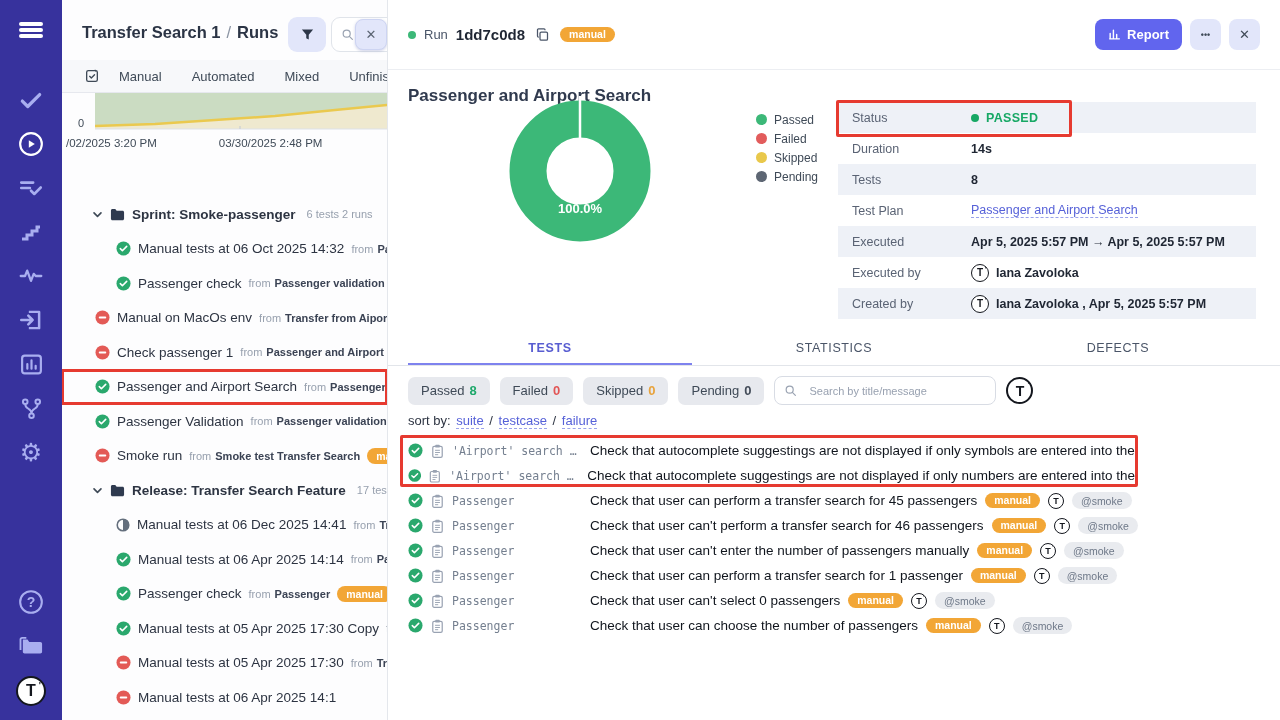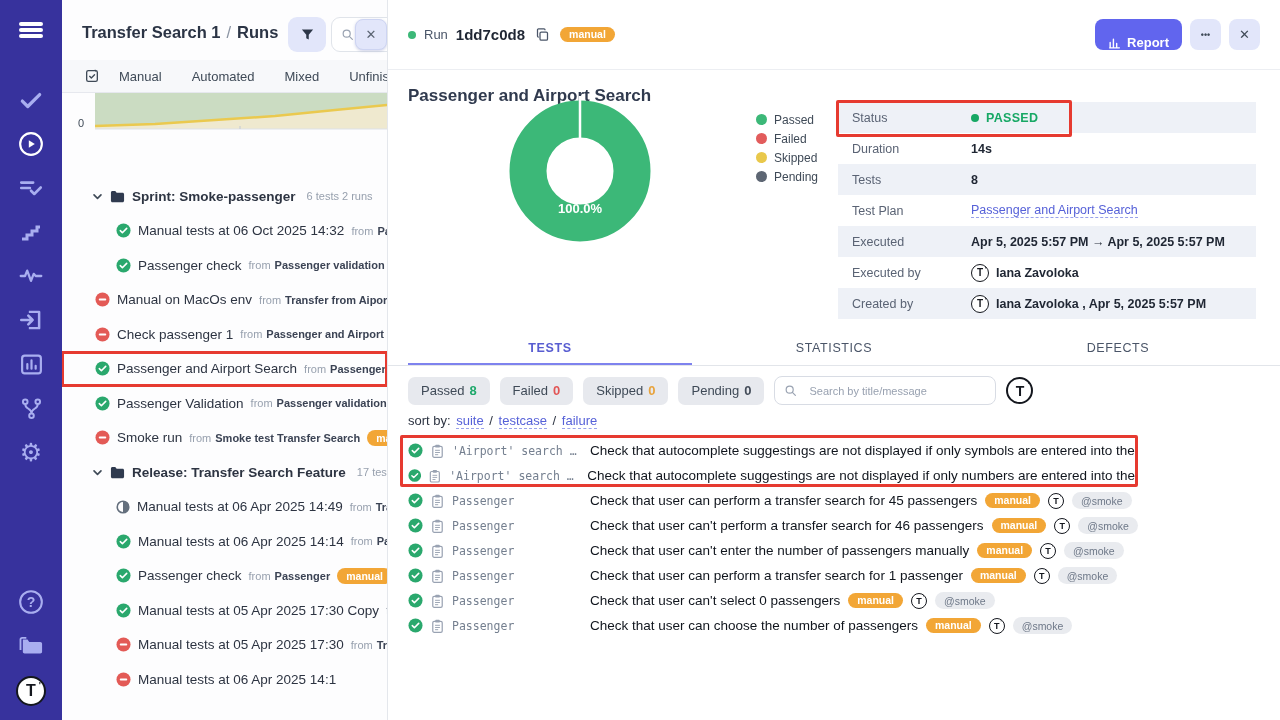--- a/index.html
+++ b/index.html
@@ -60,21 +60,21 @@
   
   .main { position:relative; flex:1; height:720px; background:#fff; overflow:hidden; }
   .run-head { height:70px; border-bottom:1px solid #eceef2; display:flex; align-items:center;
     padding:0 20px; gap:8px; }
   .dot { width:8px; height:8px; border-radius:50%; background:#3cb878; }
   .run-word { font-size:13px; color:#4a5568; }
   .run-id { font-size:15px; font-weight:700; color:#1f2633; }
   .copy-ic { cursor:pointer; display:flex; margin:0 2px; }
   .head-actions { margin-left:auto; display:flex; gap:8px; align-items:center; }
   .report-btn { background:#6165ee; color:#fff; border:none; border-radius:8px; height:31px; padding:0 13px;
-    font-size:13px; font-weight:600; display:flex; align-items:flex-end; gap:6px; cursor:pointer; }
+    font-size:13px; font-weight:600; display:flex; align-items:center; gap:6px; cursor:pointer; }
   .sq-btn { width:31px; height:31px; background:#e2e6fa; border:none; border-radius:8px; color:#3f4a57;
     font-size:13px; font-weight:700; cursor:pointer; }
   .page-title { font-size:17px; font-weight:700; color:#303a4e; padding:16px 20px 0; }
 
   .donut-wrap { position:absolute; left:117px; top:96px; width:150px; height:150px; }
   .legend { position:absolute; left:368px; top:110px; }
   .legend-item { display:flex; align-items:center; gap:7px; font-size:12px; color:#3f4a57; height:19px; }
   .legend-dot { width:11px; height:11px; border-radius:50%; }
 
   .summary { position:absolute; left:450px; top:102px; width:418px; }
@@ -239,20 +239,24 @@
     <div class="lp-chart">
       <span class="y0">0</span>
       <svg width="293" height="38" viewBox="0 0 293 38">
         <polygon points="0,0 293,0 293,12 240,17 180,23 120,27 60,31 0,33" fill="#cbdcc2"></polygon>
         <polygon points="0,33 60,31 120,27 180,23 240,17 293,12 293,36 0,36" fill="#efe9cf"></polygon>
         <polyline points="0,33 60,31 120,27 180,23 240,17 293,12" stroke="#eac94f" stroke-width="2.5" fill="none"></polyline>
         <line x1="0" y1="36" x2="293" y2="36" stroke="#dde1e7" stroke-width="1"></line>
         <line x1="145" y1="36" x2="145" y2="33" stroke="#c3c9d2" stroke-width="1"></line>
       </svg>
     </div>
+    <div class="lp-dates">
+      <span class="d1">/02/2025 3:20 PM</span>
+      <span class="d2">03/30/2025 2:48 PM</span>
+    </div>
     <div class="tree">
         <div class="tree-row df">
           <svg width="11" height="11" viewBox="0 0 12 12">
             <path d="M2.2 4.2L6 8l3.8-3.8" stroke="#3f4a57" stroke-width="1.8" fill="none" stroke-linecap="round" stroke-linejoin="round"></path>
           </svg>
           <svg width="15" height="15" viewBox="0 0 16 16">
             <path d="M1 3.6c0-.9.7-1.6 1.6-1.6h3l1.5 2h6.3c.9 0 1.6.7 1.6 1.6v6.8c0 .9-.7 1.6-1.6 1.6H2.6c-.9 0-1.6-.7-1.6-1.6z" fill="#2f3a4f"></path>
           </svg>
           <span class="t-label f">Sprint: Smoke-passenger</span>
           <span class="t-meta">6 tests  2 runs</span>
@@ -329,21 +333,21 @@
             <path d="M1 3.6c0-.9.7-1.6 1.6-1.6h3l1.5 2h6.3c.9 0 1.6.7 1.6 1.6v6.8c0 .9-.7 1.6-1.6 1.6H2.6c-.9 0-1.6-.7-1.6-1.6z" fill="#2f3a4f"></path>
           </svg>
           <span class="t-label f">Release: Transfer Search Feature</span>
           <span class="t-meta">17 tests  5 runs</span>
         </div>
         <div class="tree-row d1">
           <svg width="14" height="14" viewBox="0 0 16 16">
             <circle cx="8" cy="8" r="6.6" fill="none" stroke="#646f7d" stroke-width="1.8"></circle>
             <path d="M8 1.4A6.6 6.6 0 0 1 8 14.6Z" fill="#646f7d"></path>
           </svg>
-          <span class="t-label">Manual tests at 06 Apr 2025 14:49</span>
+          <span class="t-label">Manual tests at 06 Dec 2025 14:41</span>
           <span class="t-from">from</span>
           <span class="t-fromb">Tran</span>
         </div>
         <div class="tree-row d1">
           <svg width="15" height="15" viewBox="0 0 16 16">
             <circle cx="8" cy="8" r="7.5" fill="#2aa86d"></circle>
             <path d="M4.6 8.2l2.2 2.2 4.6-4.6" stroke="#fff" stroke-width="1.7" fill="none" stroke-linecap="round" stroke-linejoin="round"></path>
           </svg>
           <span class="t-label">Manual tests at 06 Apr 2025 14:14</span>
           <span class="t-from">from</span>

